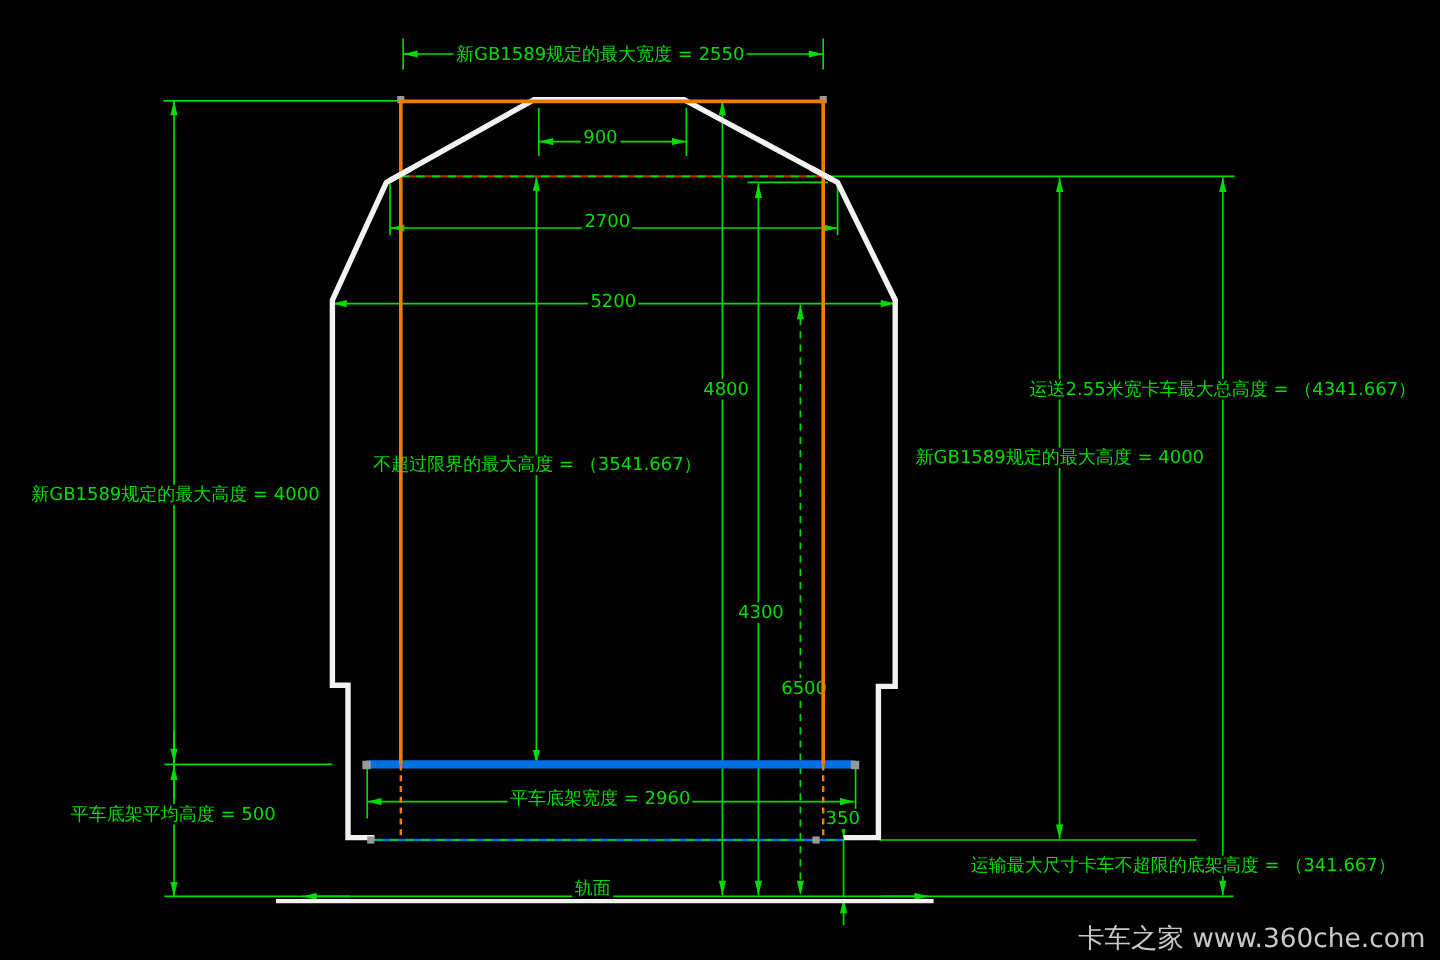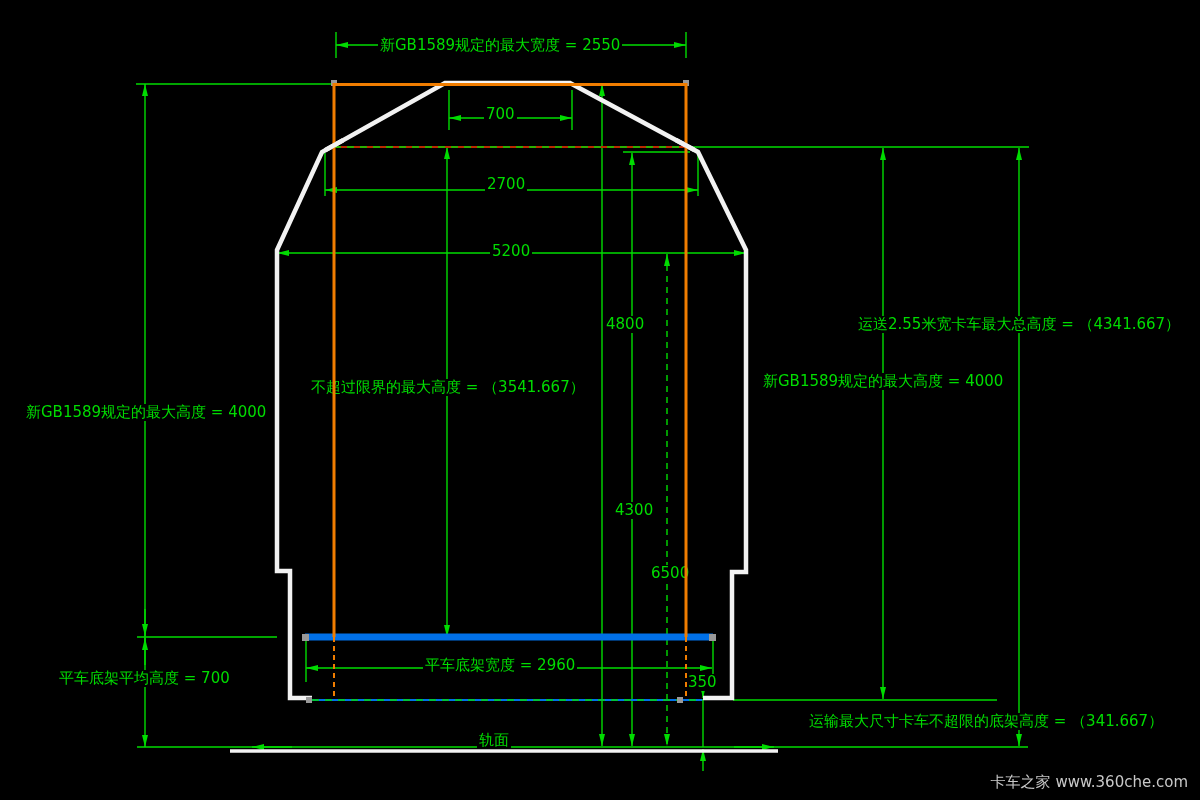--- a/index.html
+++ b/index.html
@@ -12,21 +12,21 @@
     --watermark-gray:#C8C8C8;
   }
   html,body{margin:0;padding:0;background:#000;}
   .stage{position:relative;width:1200px;height:800px;background:var(--background);
          overflow:hidden;font-family:"DejaVu Sans",sans-serif;}
   .stage svg{position:absolute;left:0;top:0;}
   .main-svg{z-index:1;}
   .overlay-svg{z-index:8;pointer-events:none;}
   .lbl{position:absolute;white-space:nowrap;font-size:15px;line-height:17px;
        color:var(--dimension-green);background:var(--background);padding:0 2px;z-index:5;}
-  .wm{color:var(--watermark-gray);background:transparent;font-size:15px;z-index:9;}
+  .wm{color:var(--watermark-gray);background:transparent;font-size:22px;z-index:9;}
   .sg{stroke:var(--dimension-green);stroke-width:1.4;fill:none;}
   .sgd{stroke:var(--dimension-green);stroke-width:1.4;fill:none;stroke-dasharray:7 6;}
   .sgd2{stroke:var(--dimension-green);stroke-width:1.4;fill:none;stroke-dasharray:6 5;}
   .sr{stroke:var(--limit-dash-red);stroke-width:2;fill:none;}
   .sb{stroke:var(--deck-blue);stroke-width:2;fill:none;}
   .sbk{stroke:var(--deck-blue);stroke-width:7;fill:none;}
   .sw{stroke:var(--gauge-outline-white);stroke-width:4.5;fill:none;}
   .swt{stroke:var(--gauge-outline-white);stroke-width:3.5;fill:none;}
   .so{stroke:var(--truck-outline-orange);stroke-width:3;fill:none;}
   .sod{stroke:var(--truck-outline-orange);stroke-width:2;fill:none;stroke-dasharray:5 4;}
@@ -104,31 +104,31 @@
       <rect class="grip" x="331" y="80" width="6" height="6"></rect>
       <rect class="grip" x="683" y="80" width="6" height="6"></rect>
       <rect class="grip" x="302" y="634" width="7" height="7"></rect>
       <rect class="grip" x="709" y="634" width="7" height="7"></rect>
       <rect class="grip" x="306" y="697" width="6" height="6"></rect>
       <rect class="grip" x="677" y="697" width="6" height="6"></rect>
     </g>
   </svg>
 
   <div class="lbl" style="left:378px;top:37px">新GB1589规定的最大宽度 = 2550</div>
-  <div class="lbl" style="left:484px;top:106px">700</div>
+  <div class="lbl" style="left:484px;top:106px">900</div>
   <div class="lbl" style="left:485px;top:176px">2700</div>
   <div class="lbl" style="left:490px;top:243px">5200</div>
-  <div class="lbl" style="left:604px;top:316px">4800</div>
+  <div class="lbl" style="left:584px;top:316px">4800</div>
   <div class="lbl" style="left:309px;top:379px">不超过限界的最大高度 = （3541.667）</div>
   <div class="lbl" style="left:24px;top:404px">新GB1589规定的最大高度 = 4000</div>
   <div class="lbl" style="left:856px;top:316px">运送2.55米宽卡车最大总高度 = （4341.667）</div>
   <div class="lbl" style="left:761px;top:373px">新GB1589规定的最大高度 = 4000</div>
   <div class="lbl" style="left:613px;top:502px">4300</div>
   <div class="lbl" style="left:649px;top:565px">6500</div>
-  <div class="lbl" style="left:57px;top:670px">平车底架平均高度 = 700</div>
+  <div class="lbl" style="left:57px;top:670px">平车底架平均高度 = 500</div>
   <div class="lbl" style="left:423px;top:657px">平车底架宽度 = 2960</div>
   <div class="lbl" style="left:686px;top:674px">350</div>
   <div class="lbl" style="left:807px;top:713px">运输最大尺寸卡车不超限的底架高度 = （341.667）</div>
   <div class="lbl" style="left:477px;top:732px">轨面</div>
   <div class="lbl wm" style="right:10px;top:774px">卡车之家 www.360che.com</div>
 
   <svg class="overlay-svg" width="1200" height="800" viewBox="0 0 1200 800">
     <path class="so" d="M334,637 L334,84.5 L686,84.5 L686,637"></path>
     <line class="sod" x1="334" y1="637" x2="334" y2="700"></line>
     <line class="sod" x1="686" y1="637" x2="686" y2="700"></line>

